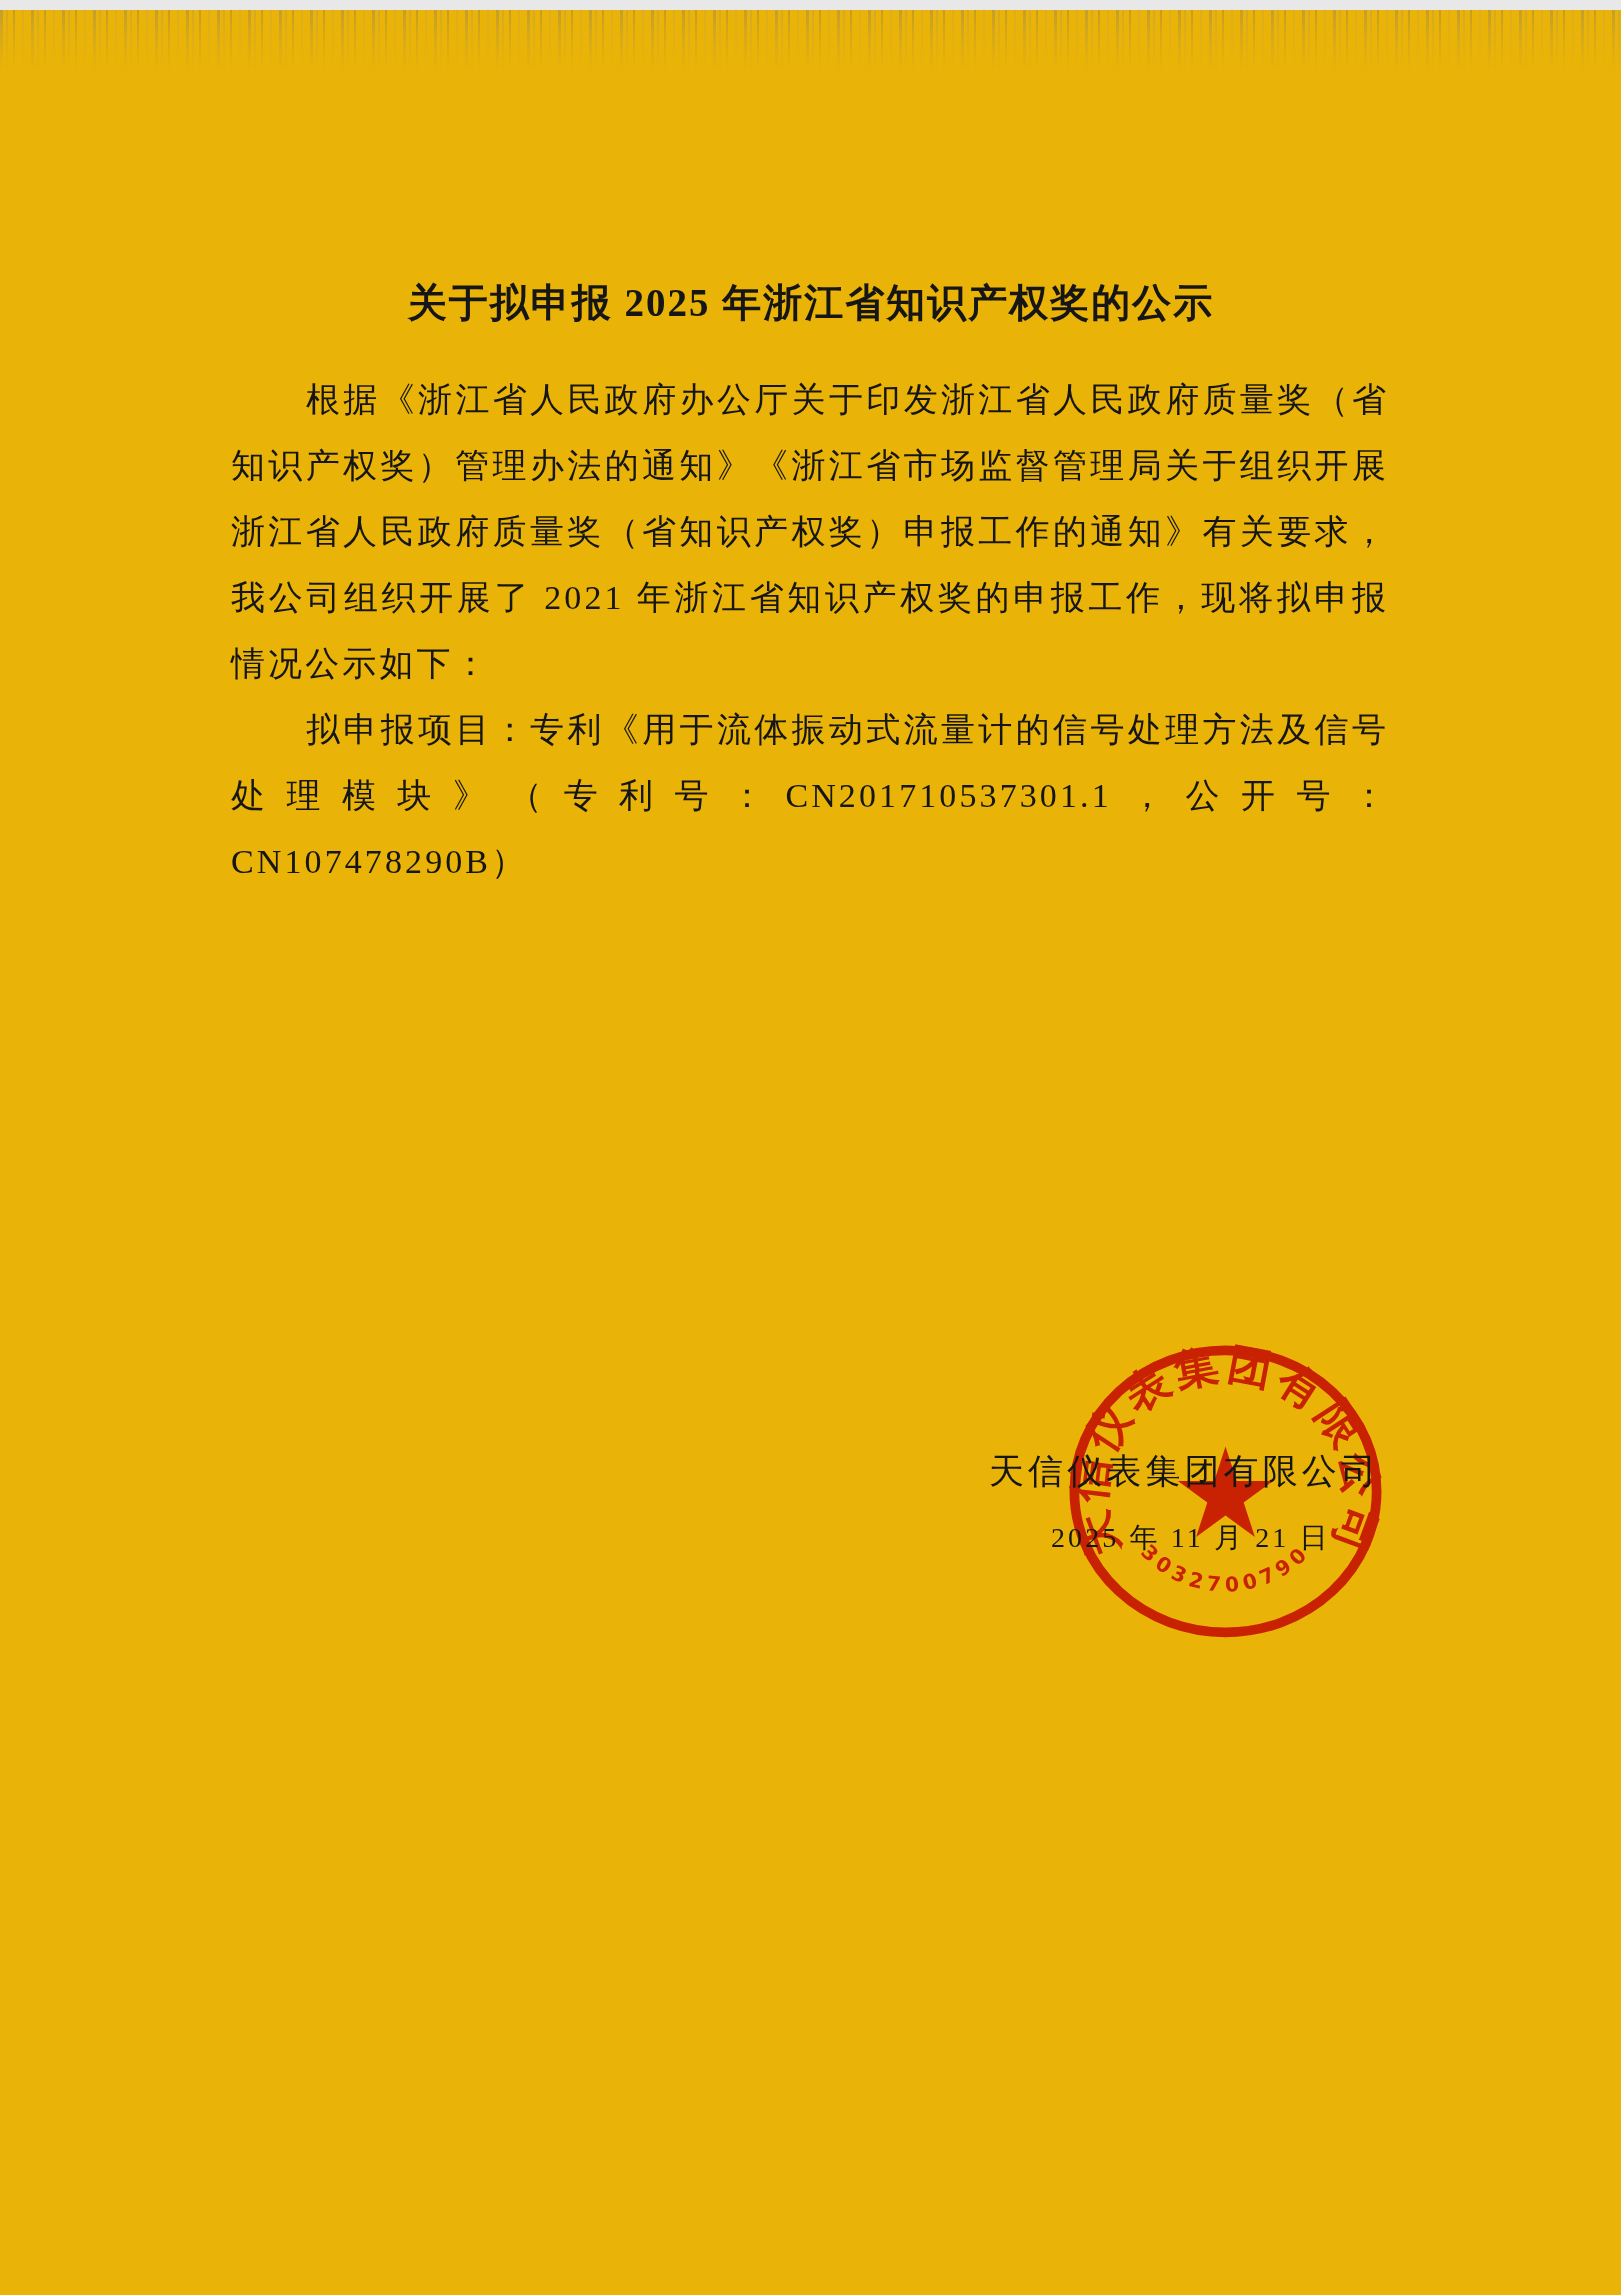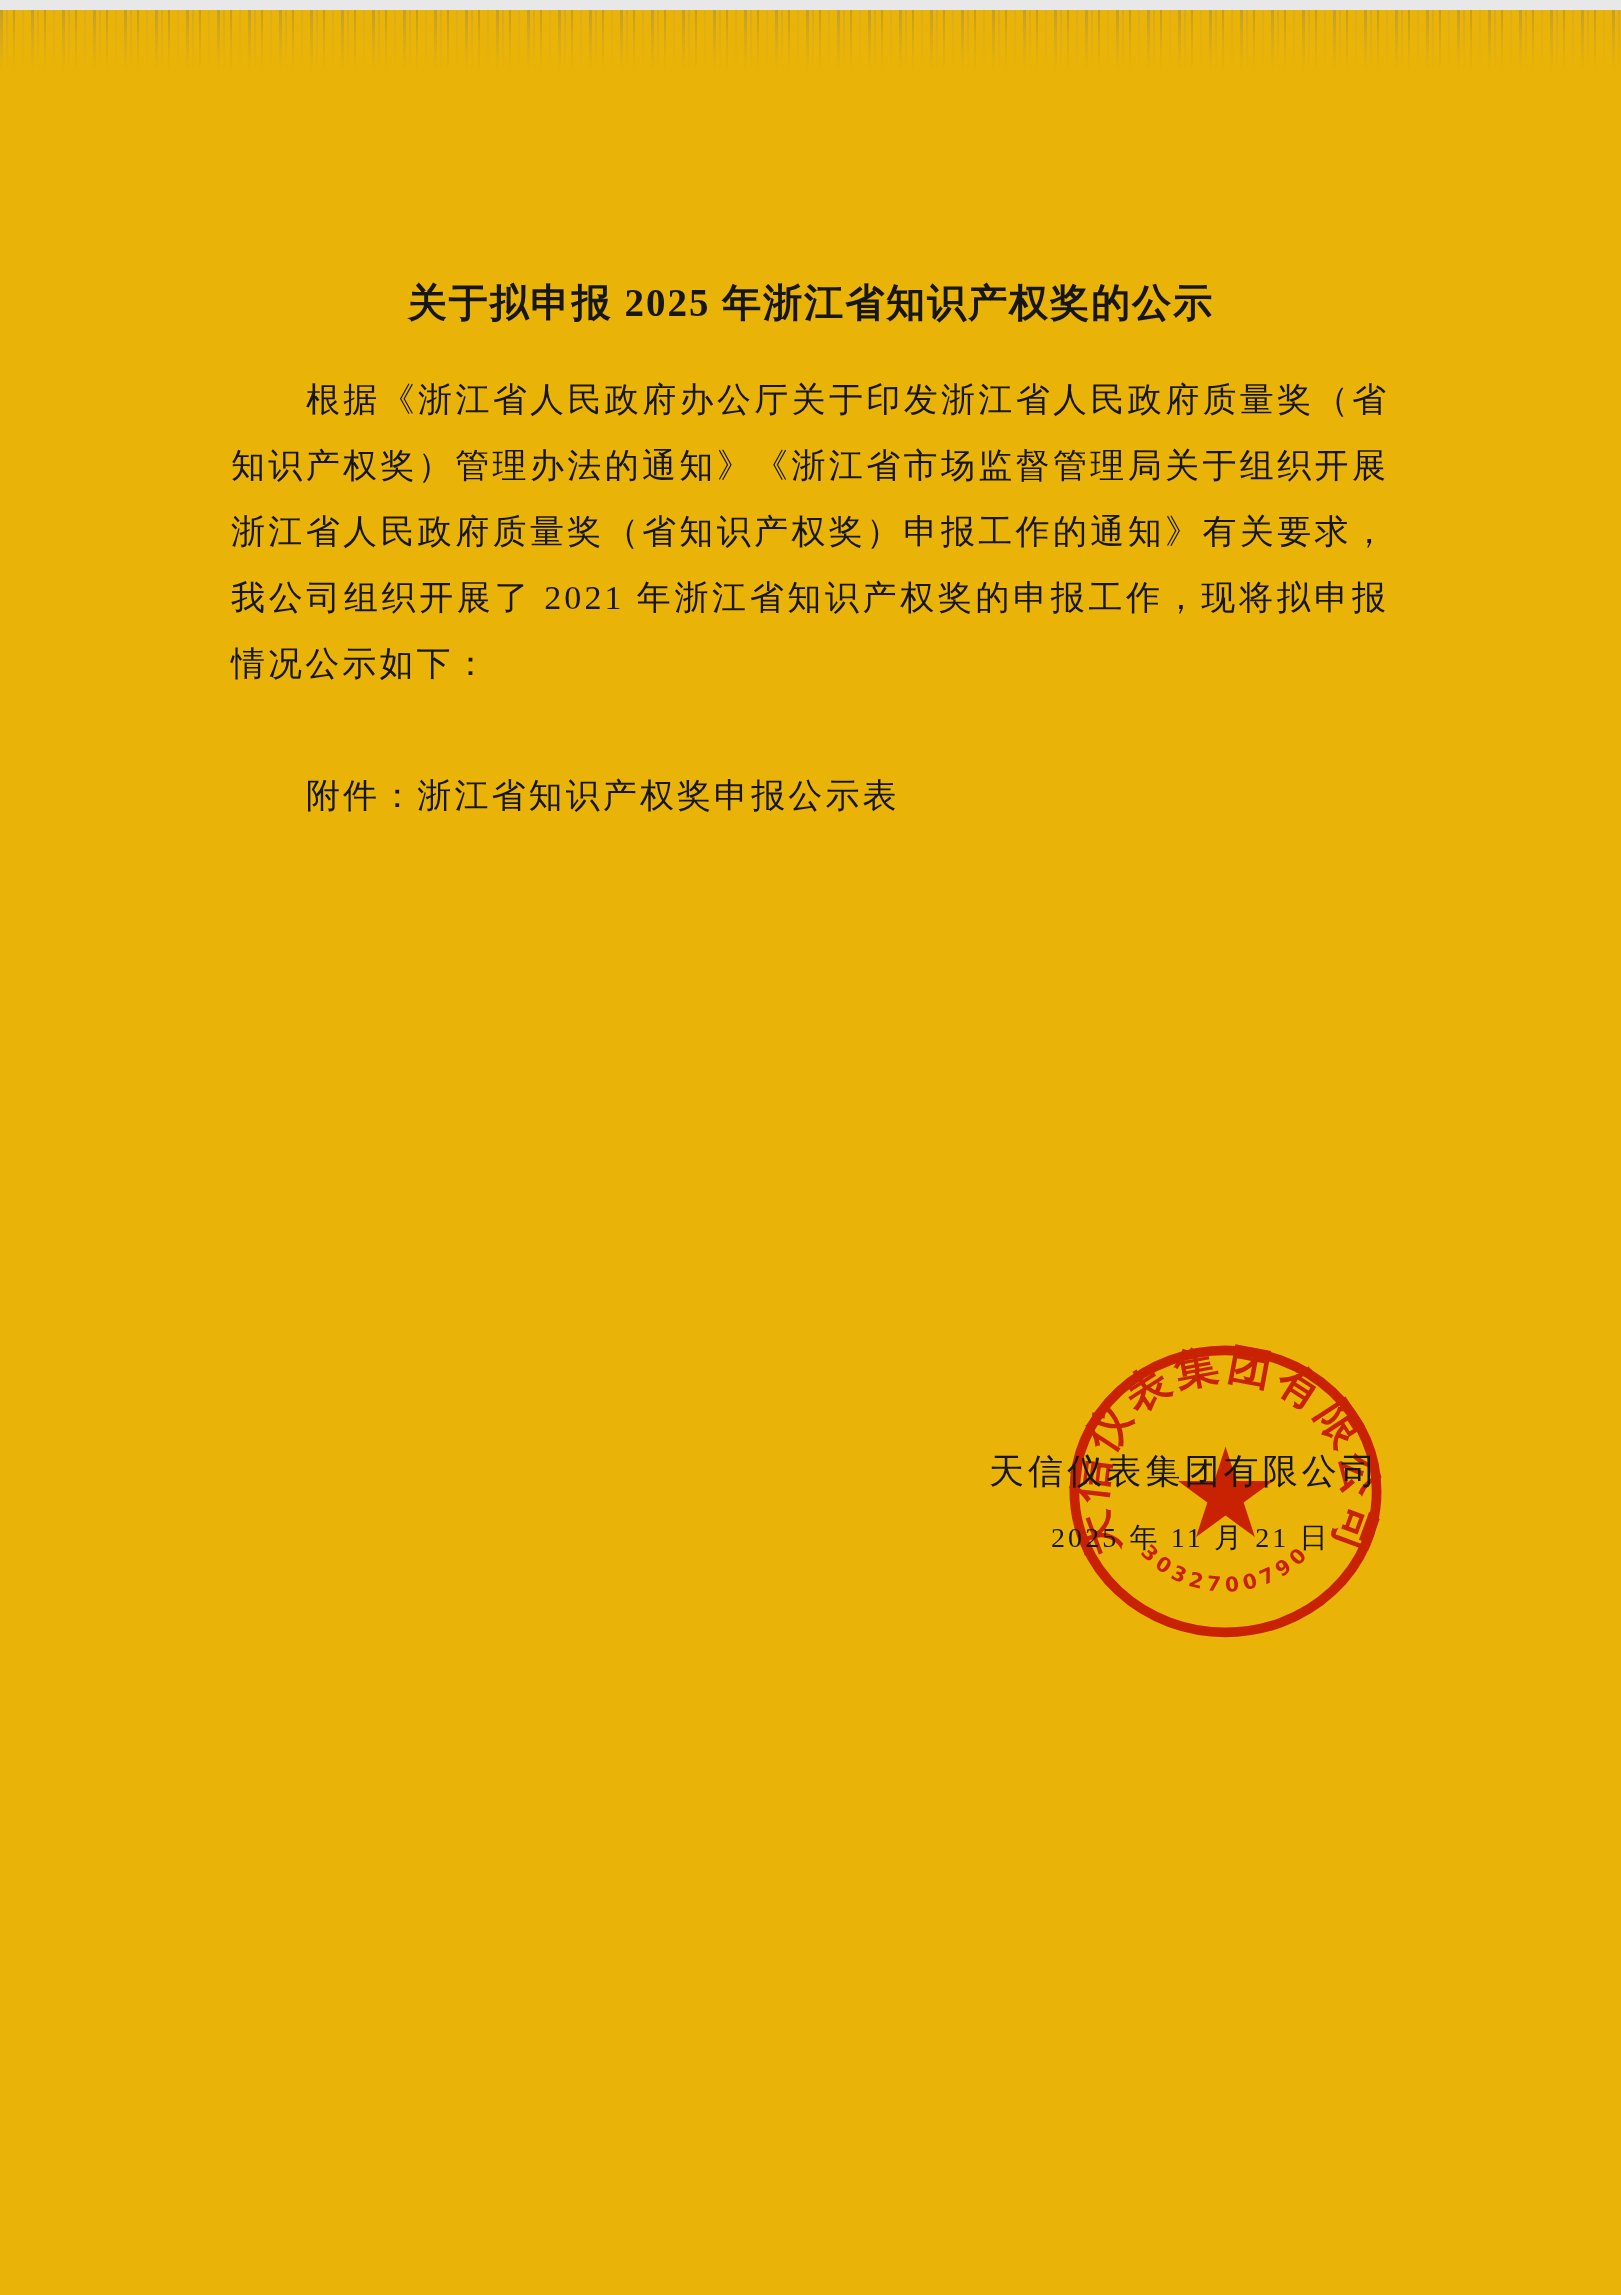--- a/index.html
+++ b/index.html
@@ -53,21 +53,21 @@
 <body>
 
 <div class="page">
 
   <div class="scan-noise"></div>
 
   <h1 class="title">关于拟申报 2025 年浙江省知识产权奖的公示</h1>
 
   <div class="body">
     <p>根据《浙江省人民政府办公厅关于印发浙江省人民政府质量奖（省知识产权奖）管理办法的通知》《浙江省市场监督管理局关于组织开展浙江省人民政府质量奖（省知识产权奖）申报工作的通知》有关要求，我公司组织开展了 2021 年浙江省知识产权奖的申报工作，现将拟申报情况公示如下：</p>
-    <p class="plain attachment">附件：浙江省知识产权奖申报公示表</p>
+    <p>拟申报项目：专利《用于流体振动式流量计的信号处理方法及信号处理模块》（专利号：CN201710537301.1，公开号：CN107478290B）</p>
   </div>
 
   <div class="signature">
     <div class="sig-company">天信仪表集团有限公司</div>
     <div class="sig-date">2025 年 11 月 21 日</div>
   </div>
 
   <svg class="seal" viewBox="0 0 660 660" xmlns="http://www.w3.org/2000/svg">
     <defs>
       <path id="sealNameArc" d="M 125.6 429 A 236 218 0 1 1 534.4 429" fill="none"></path>

